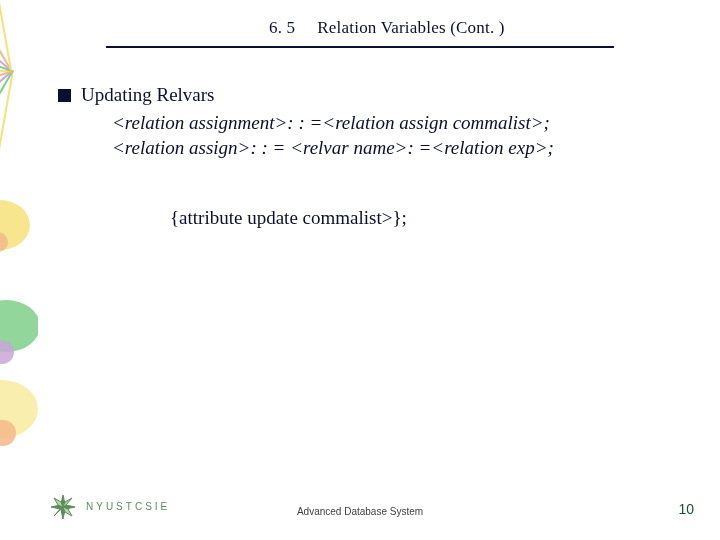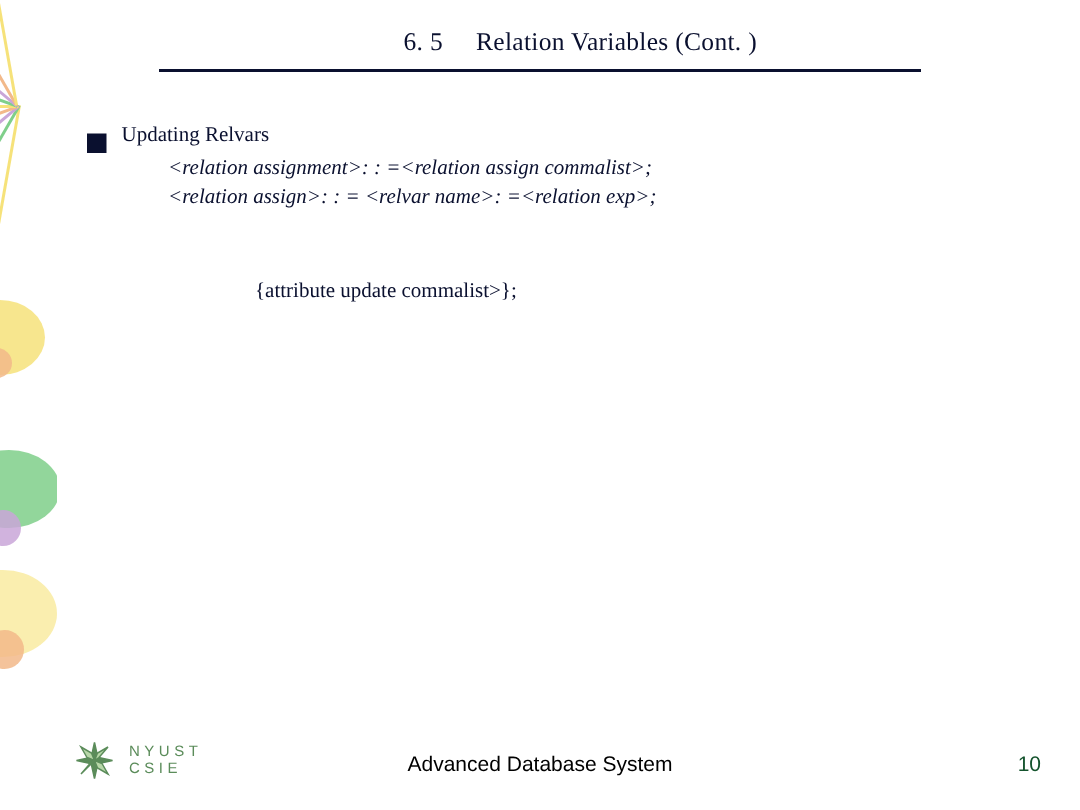--- a/index.html
+++ b/index.html
@@ -60,21 +60,21 @@
     display: inline-block;
     width: 80px;
     text-align: right;
     margin-right: 22px;
   }
 
   .content {
     position: absolute;
     left: 58px; top: 82px;
     width: 600px;
-    font-size: 14px;
+    font-size: 19px;
     line-height: 1.35;
   }
   .bullet-row {
     display: flex;
     align-items: flex-start;
     margin-bottom: 2px;
   }
   .sq {
     width: 13px; height: 13px;
     background: #0a102f;
@@ -93,35 +93,35 @@
     display: flex;
     align-items: center;
   }
   .logo-sym {
     width: 30px; height: 30px;
     position: relative;
     margin-right: 8px;
   }
   .logo-sym svg { display:block; }
   .logo-txt {
-    display: flex; flex-direction: column;
+    display: flex; flex-direction: row;
     font-family: "Arial", sans-serif;
     font-size: 10px;
     letter-spacing: 3px;
     line-height: 1.15;
     color: #5b8c5a;
   }
 
   .footer-title {
     position: absolute;
     left: 0; right: 0; bottom: 23px;
     text-align: center;
     font-family: "Arial", sans-serif;
-    font-size: 14px;
-    color: #000000;
+    font-size: 10px;
+    color: #404040;
   }
   .page-num {
     position: absolute;
     right: 26px; bottom: 23px;
     font-family: "Arial", sans-serif;
     font-size: 14px;
     color: #14532d;
   }
 </style>
 </head>

